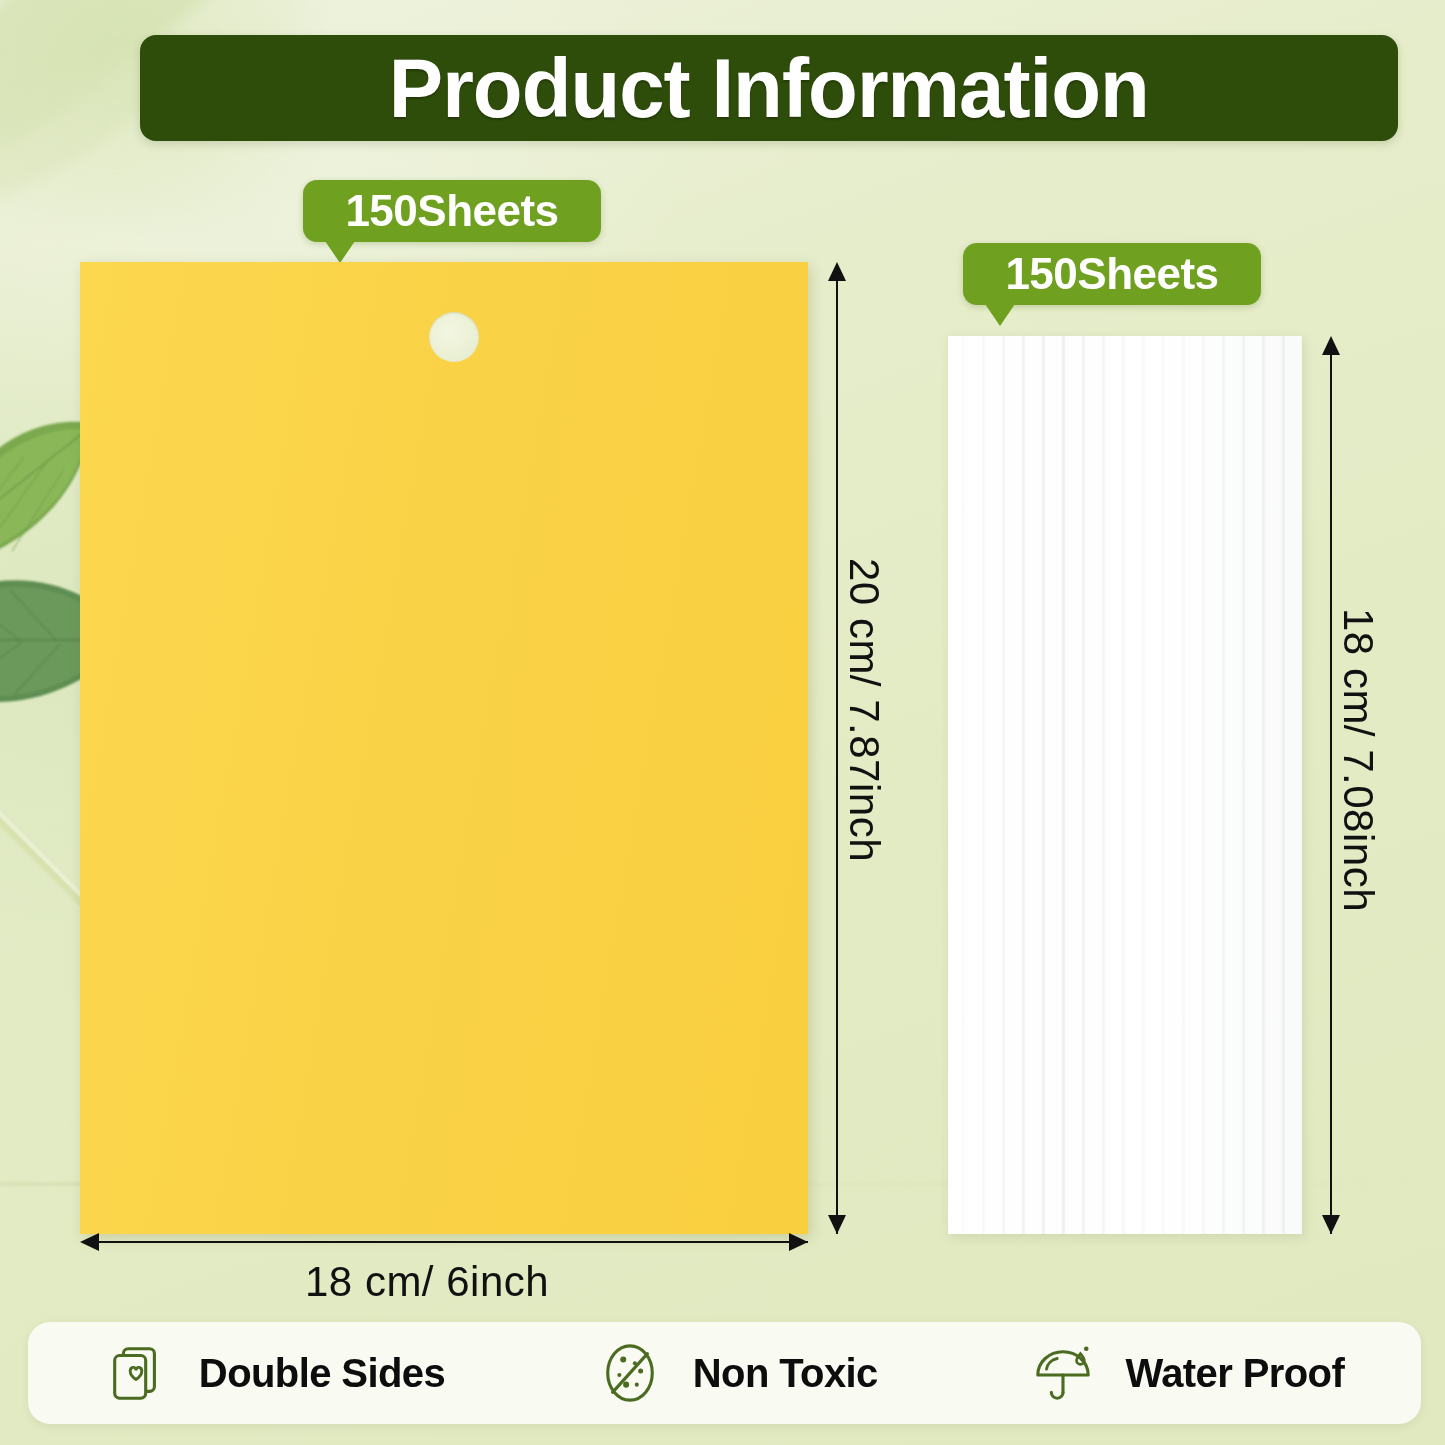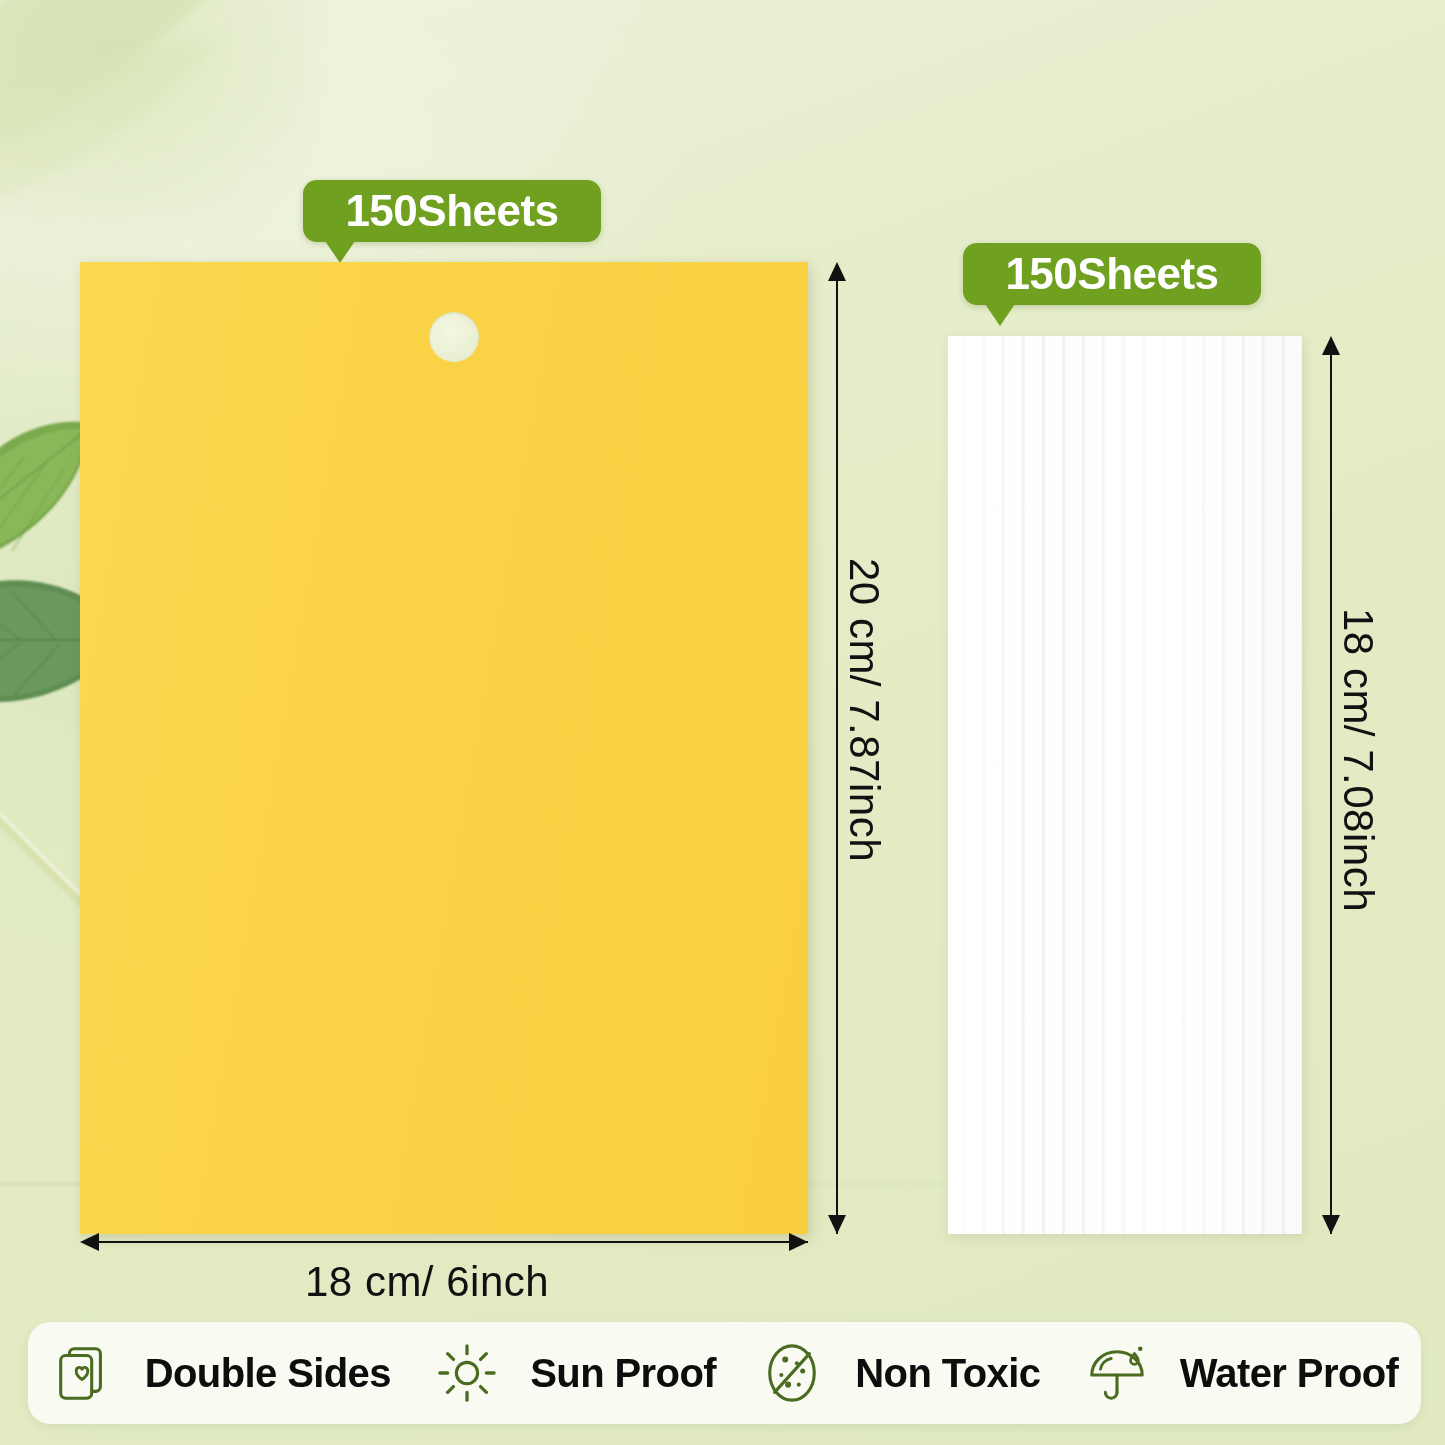--- a/index.html
+++ b/index.html
@@ -168,20 +168,23 @@
       <path d="M6,120 L195,120" stroke="#4e7a42" stroke-width="2" fill="none" opacity=".6"></path>
       <path d="M40,82 L90,120 M80,70 L126,120 M40,160 L92,122 M84,175 L130,124" stroke="#4e7a42" stroke-width="1.3" fill="none" opacity=".5"></path>
     </svg>
 
     <svg class="leaf" style="left:-80px; top:700px;" width="280" height="300" viewBox="0 0 280 300">
       <path d="M0,40 C70,110 150,190 230,270" stroke="#d7e2b0" stroke-width="9" fill="none" stroke-linecap="round"></path>
       <path d="M0,34 C70,104 150,184 230,264" stroke="#eef3d8" stroke-width="3.5" fill="none" stroke-linecap="round"></path>
     </svg>
   </div>
 
+  <div class="banner">
+    <div class="banner-text">Product Information</div>
+  </div>
 
   <div class="badge" id="badge-left">
     <span class="badge-text">150Sheets</span>
   </div>
   <div class="badge" id="badge-right">
     <span class="badge-text">150Sheets</span>
   </div>
 
   <div class="yellow-card"></div>
   <div class="card-hole"></div>
@@ -216,36 +219,20 @@
 
     <div class="feature">
       <svg class="fic" viewBox="0 0 64 64">
         <rect x="19" y="7" width="32" height="44" rx="5" fill="none" stroke="#4a6b20" stroke-width="3.2"></rect>
         <rect x="10" y="14" width="32" height="44" rx="5" fill="#f9faf2" stroke="#4a6b20" stroke-width="3.2"></rect>
         <path d="M26,30 c0,-4.4 6,-5.4 6,-0.6 c0,-4.8 6,-3.8 6,0.6 c0,5 -6,8.6 -6,8.6 c0,0 -6,-3.6 -6,-8.6 z" fill="none" stroke="#4a6b20" stroke-width="3"></path>
       </svg>
       <span class="feature-label">Double Sides</span>
     </div>
 
-    <div class="feature">
-      <svg class="fic" viewBox="0 0 64 64">
-        <circle cx="32" cy="32" r="11" fill="none" stroke="#4a6b20" stroke-width="3.2"></circle>
-        <g stroke="#4a6b20" stroke-width="3.4" stroke-linecap="round">
-          <line x1="32" y1="4" x2="32" y2="12"></line>
-          <line x1="32" y1="52" x2="32" y2="60"></line>
-          <line x1="4" y1="32" x2="12" y2="32"></line>
-          <line x1="52" y1="32" x2="60" y2="32"></line>
-          <line x1="12" y1="12" x2="18" y2="18"></line>
-          <line x1="46" y1="46" x2="52" y2="52"></line>
-          <line x1="12" y1="52" x2="18" y2="46"></line>
-          <line x1="46" y1="18" x2="52" y2="12"></line>
-        </g>
-      </svg>
-      <span class="feature-label">Sun Proof</span>
-    </div>
 
     <div class="feature">
       <svg class="fic" viewBox="0 0 64 64">
         <ellipse cx="32" cy="32" rx="23" ry="28" fill="none" stroke="#4a6b20" stroke-width="3.2"></ellipse>
         <line x1="14" y1="52" x2="50" y2="12" stroke="#4a6b20" stroke-width="3.2" stroke-linecap="round"></line>
         <circle cx="25" cy="18" r="3.1" fill="#4a6b20"></circle>
         <circle cx="37" cy="22" r="2.1" fill="#4a6b20"></circle>
         <circle cx="43" cy="30" r="2.6" fill="#4a6b20"></circle>
         <circle cx="21" cy="34" r="2.1" fill="#4a6b20"></circle>
         <circle cx="28" cy="44" r="3.1" fill="#4a6b20"></circle>

